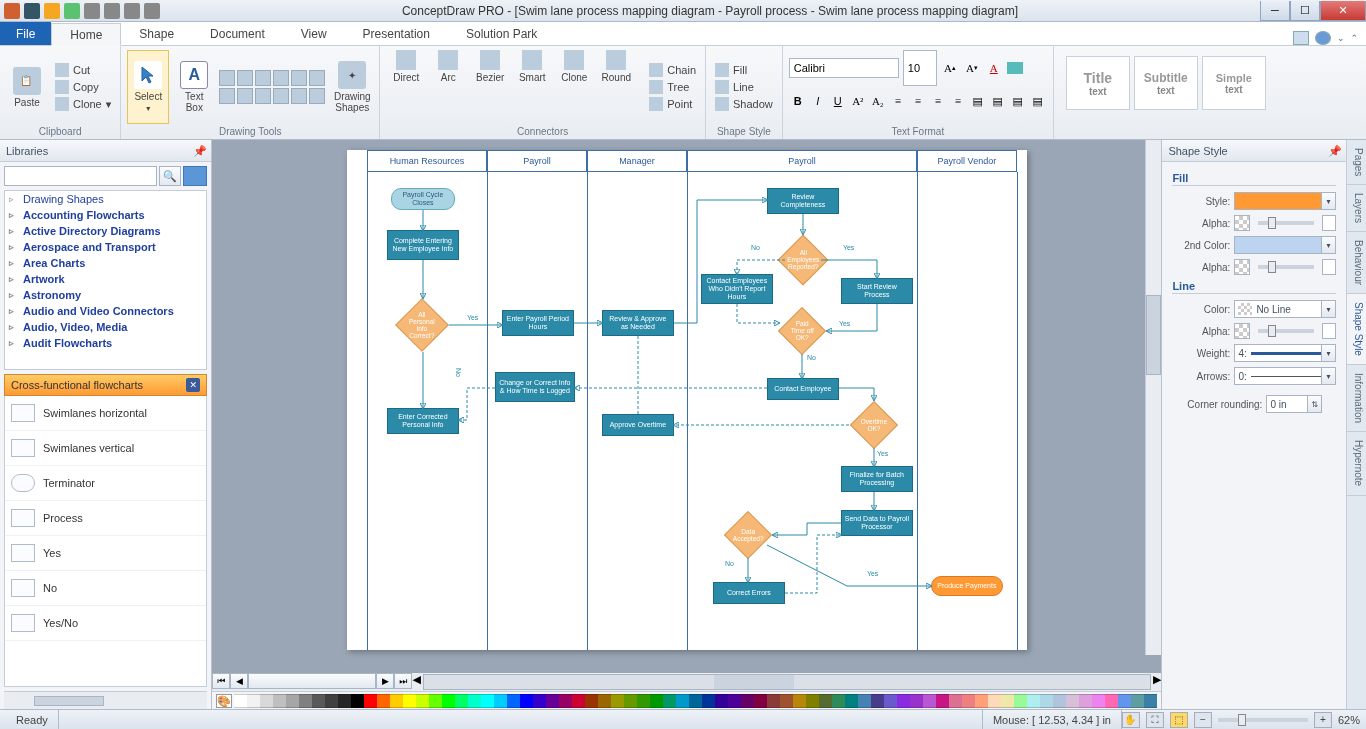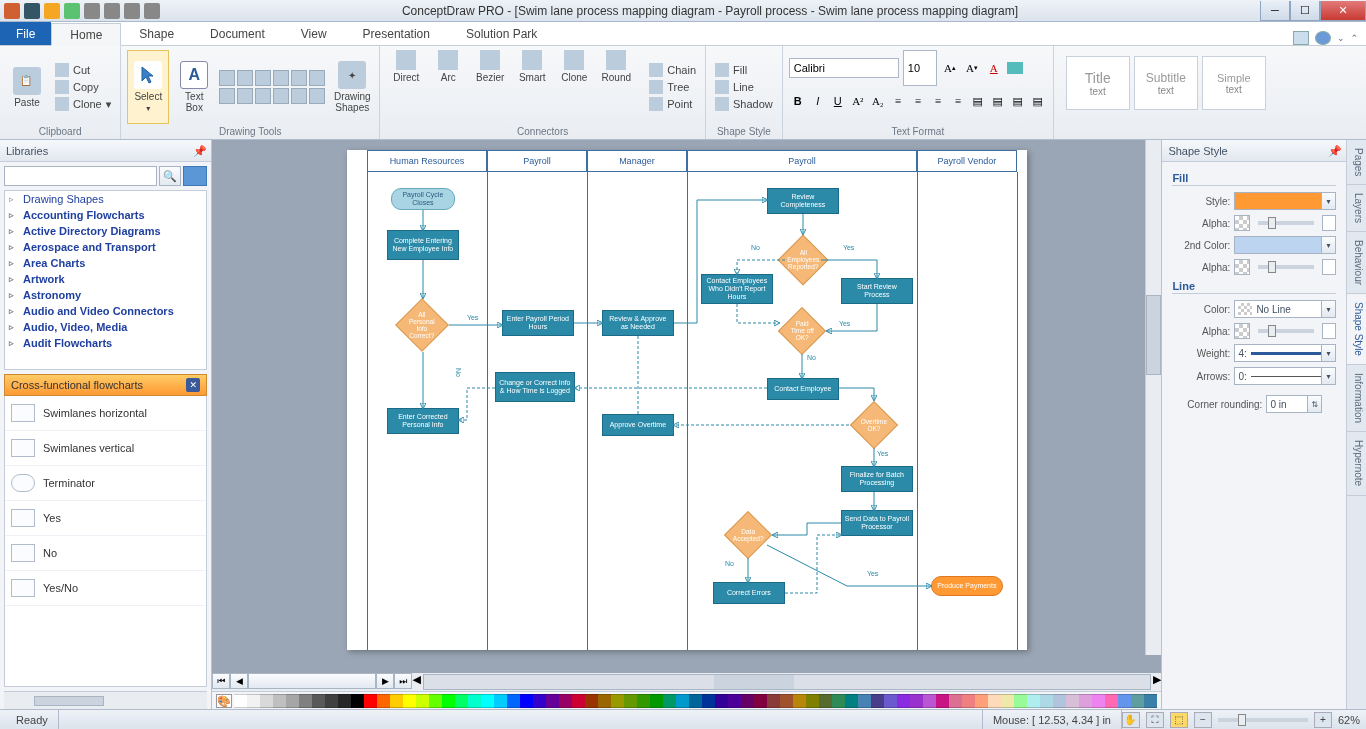--- a/index.html
+++ b/index.html
@@ -40,21 +40,21 @@
 
 .drawingtools-icons { display: flex; flex-wrap: wrap; width: 108px; gap: 2px; align-content: center; }
 .dt-ico { width: 16px; height: 16px; background: #bcd; border: 1px solid #9ab; }
 
 .textfmt-row1 { display: flex; gap: 4px; align-items: center; }
 .font-sel { width: 110px; height: 20px; border: 1px solid #abb8c9; font-size: 11px; padding-left: 4px; background:#fff; }
 .size-sel { width: 34px; height: 36px; border: 1px solid #abb8c9; font-size: 11px; padding-left: 4px; background:#fff; }
 .fmt-ico { width: 18px; height: 18px; border: 1px solid transparent; display: flex; align-items: center; justify-content: center; font-size: 11px; font-family: Georgia, serif; }
 .textfmt-row2 { display: flex; gap: 2px; align-items: center; margin-top: 4px; }
 
-.textstyles { display: flex; gap: 4px; padding: 6px; }
+.textstyles { display: flex; gap: 4px; padding: 6px; font-weight: bold; }
 .ts-box { width: 64px; height: 54px; border: 1px solid #c8d0db; background: #fff; display: flex; align-items: center; justify-content: center; font-size: 10px; color: #888; flex-direction: column; }
 .ts-box .l1 { font-size: 14px; color: #999; }
 
 
 .mainarea { display: flex; height: calc(729px - 22px - 24px - 94px - 20px); }
 .leftcol { width: 218px; background: #f2f4f7; border-right: 1px solid #b9c3d0; display: flex; flex-direction: column; }
 .panel-hdr { height: 22px; background: linear-gradient(#f6f8fb,#e2e8ef); border-bottom: 1px solid #c3ccd8; display: flex; align-items: center; padding: 0 6px; font-size: 11px; color: #425163; }
 .panel-hdr .pushpin { margin-left: auto; width: 12px; height: 12px; }
 .lib-search { display: flex; padding: 4px; gap: 2px; }
 .lib-search input { flex: 1; height: 20px; border: 1px solid #a8b4c4; padding-left: 4px; font-size: 11px; }
@@ -382,20 +382,24 @@
           <div class="sicon"></div>
           <span>Swimlanes horizontal</span>
         </div>
       <div class="lib-shape">
           <div class="sicon"></div>
           <span>Swimlanes vertical</span>
         </div>
       <div class="lib-shape">
           <div class="sicon" style="border-radius:9px"></div>
           <span>Terminator</span>
+        </div>
+      <div class="lib-shape">
+          <div class="sicon"></div>
+          <span>Process</span>
         </div>
       <div class="lib-shape">
           <div class="sicon"></div>
           <span>Yes</span>
         </div>
       <div class="lib-shape">
           <div class="sicon"></div>
           <span>No</span>
         </div>
       <div class="lib-shape">

